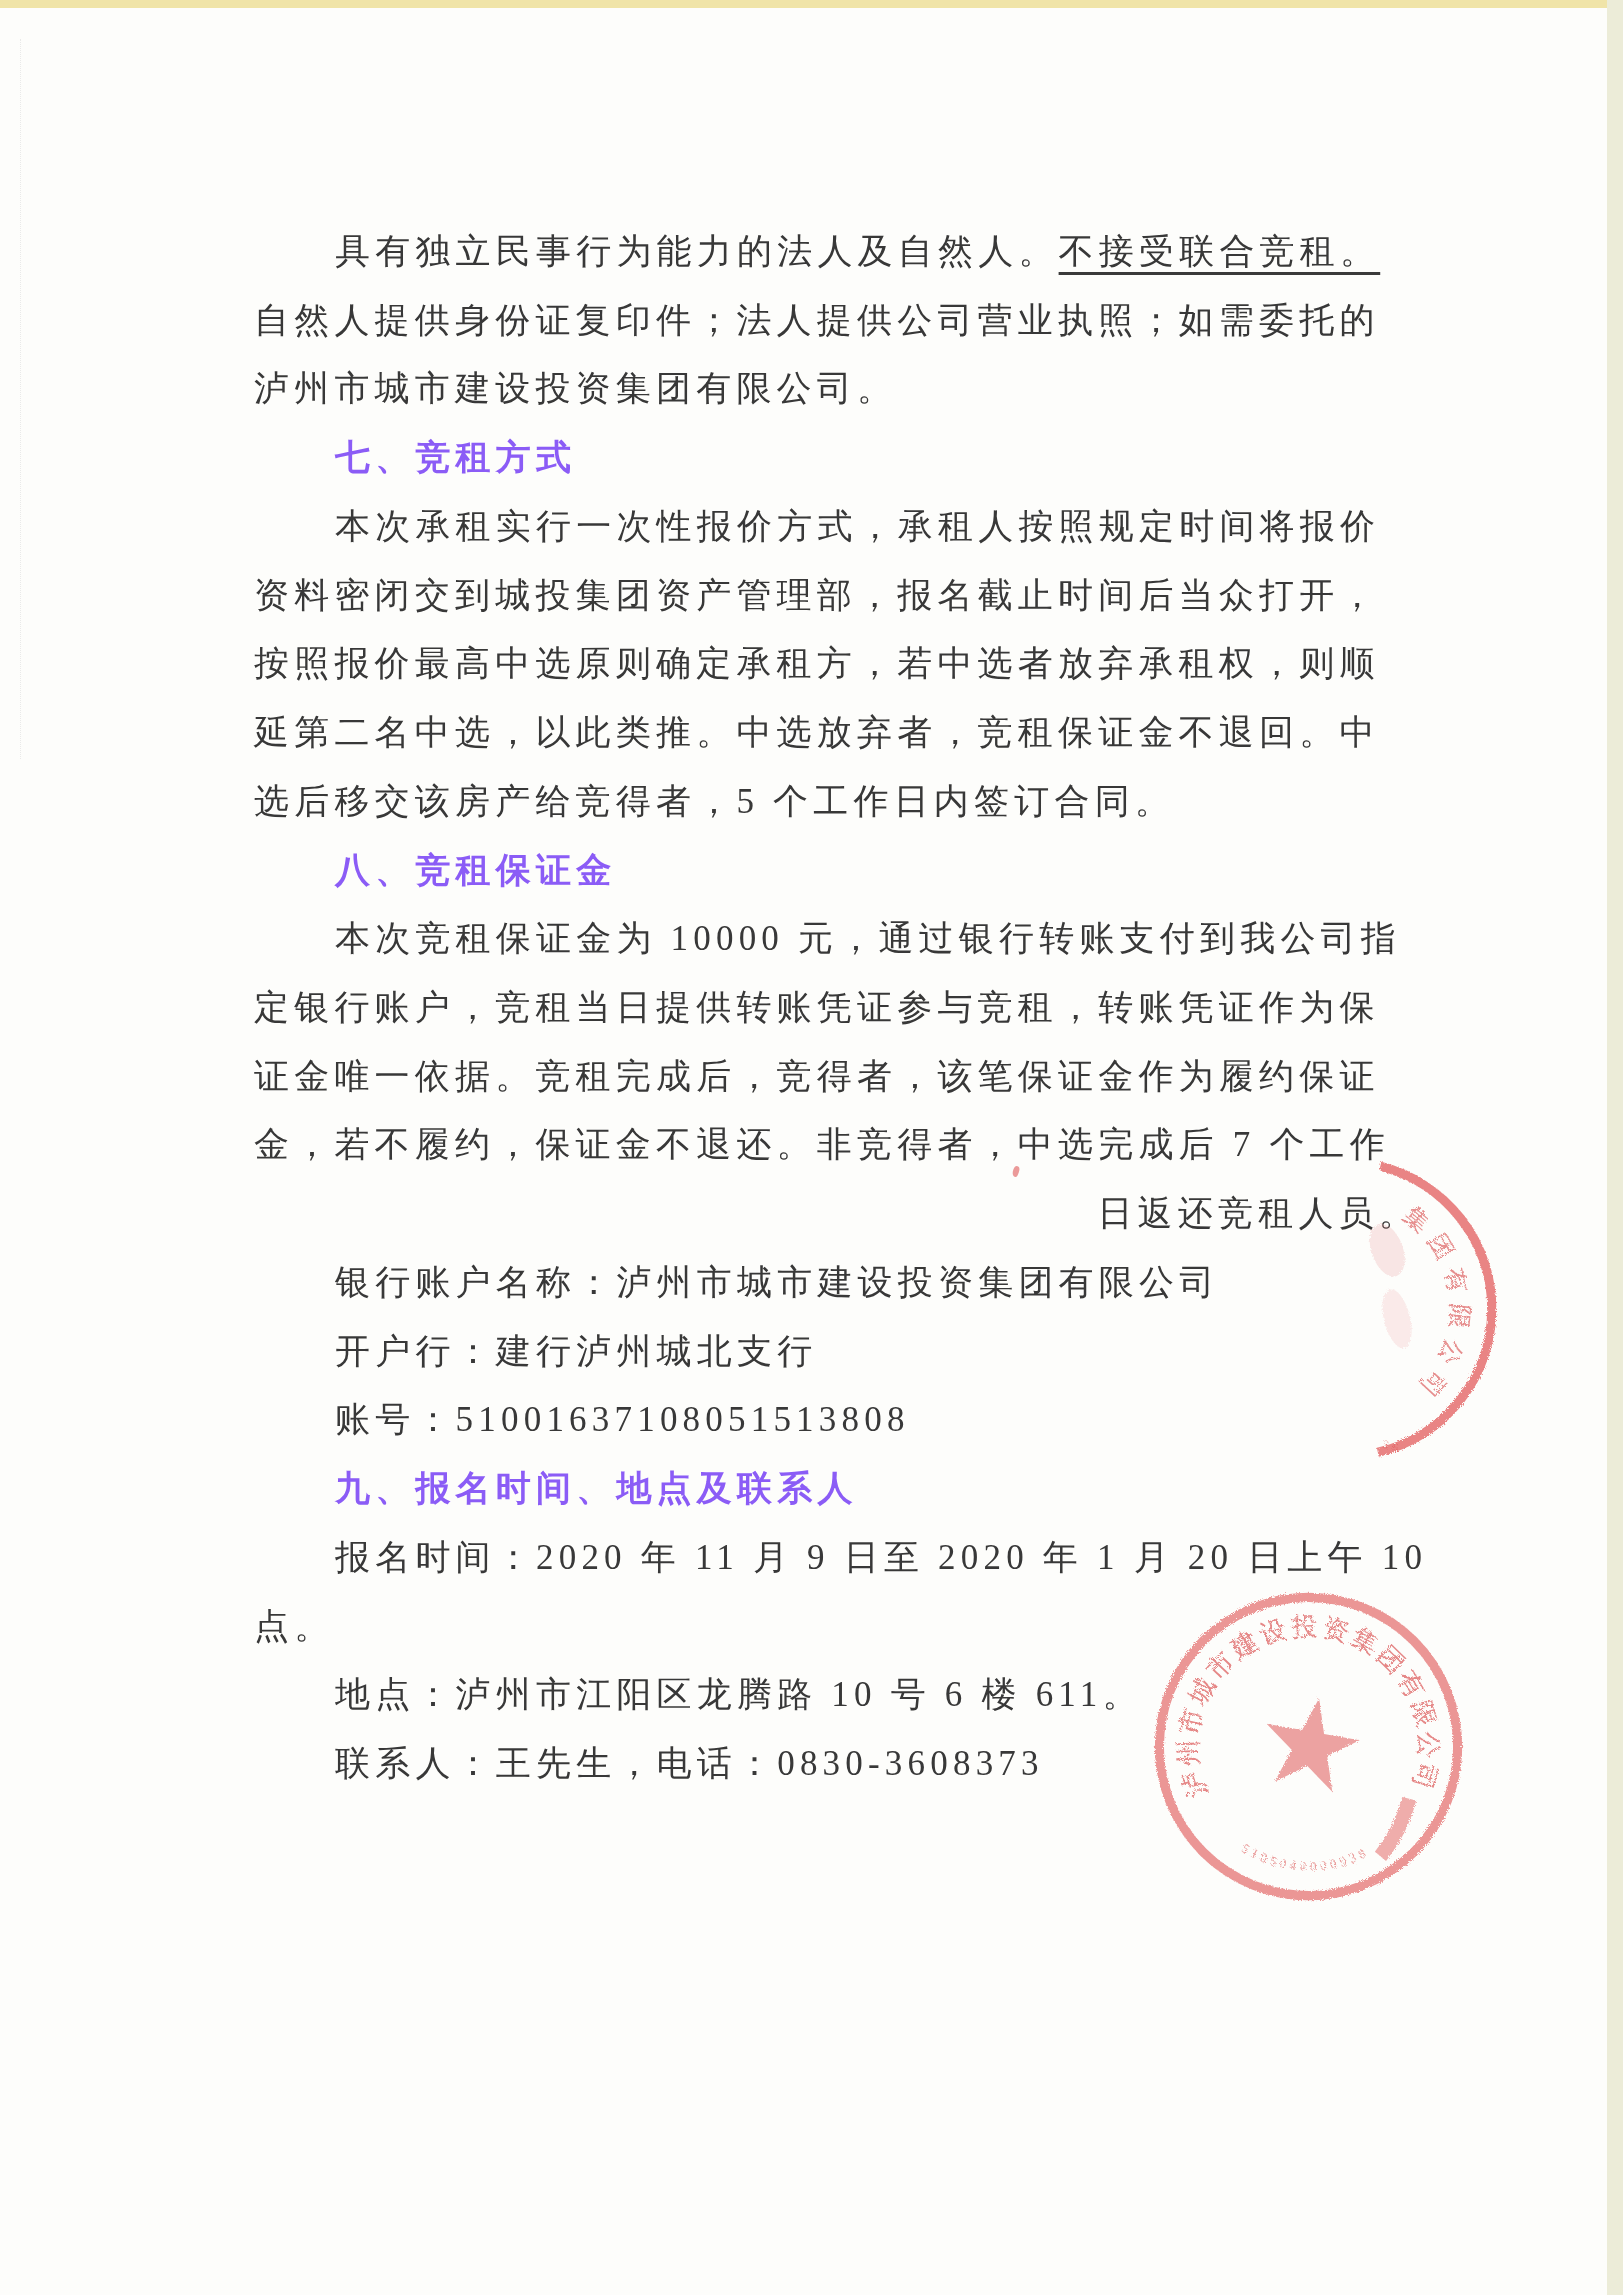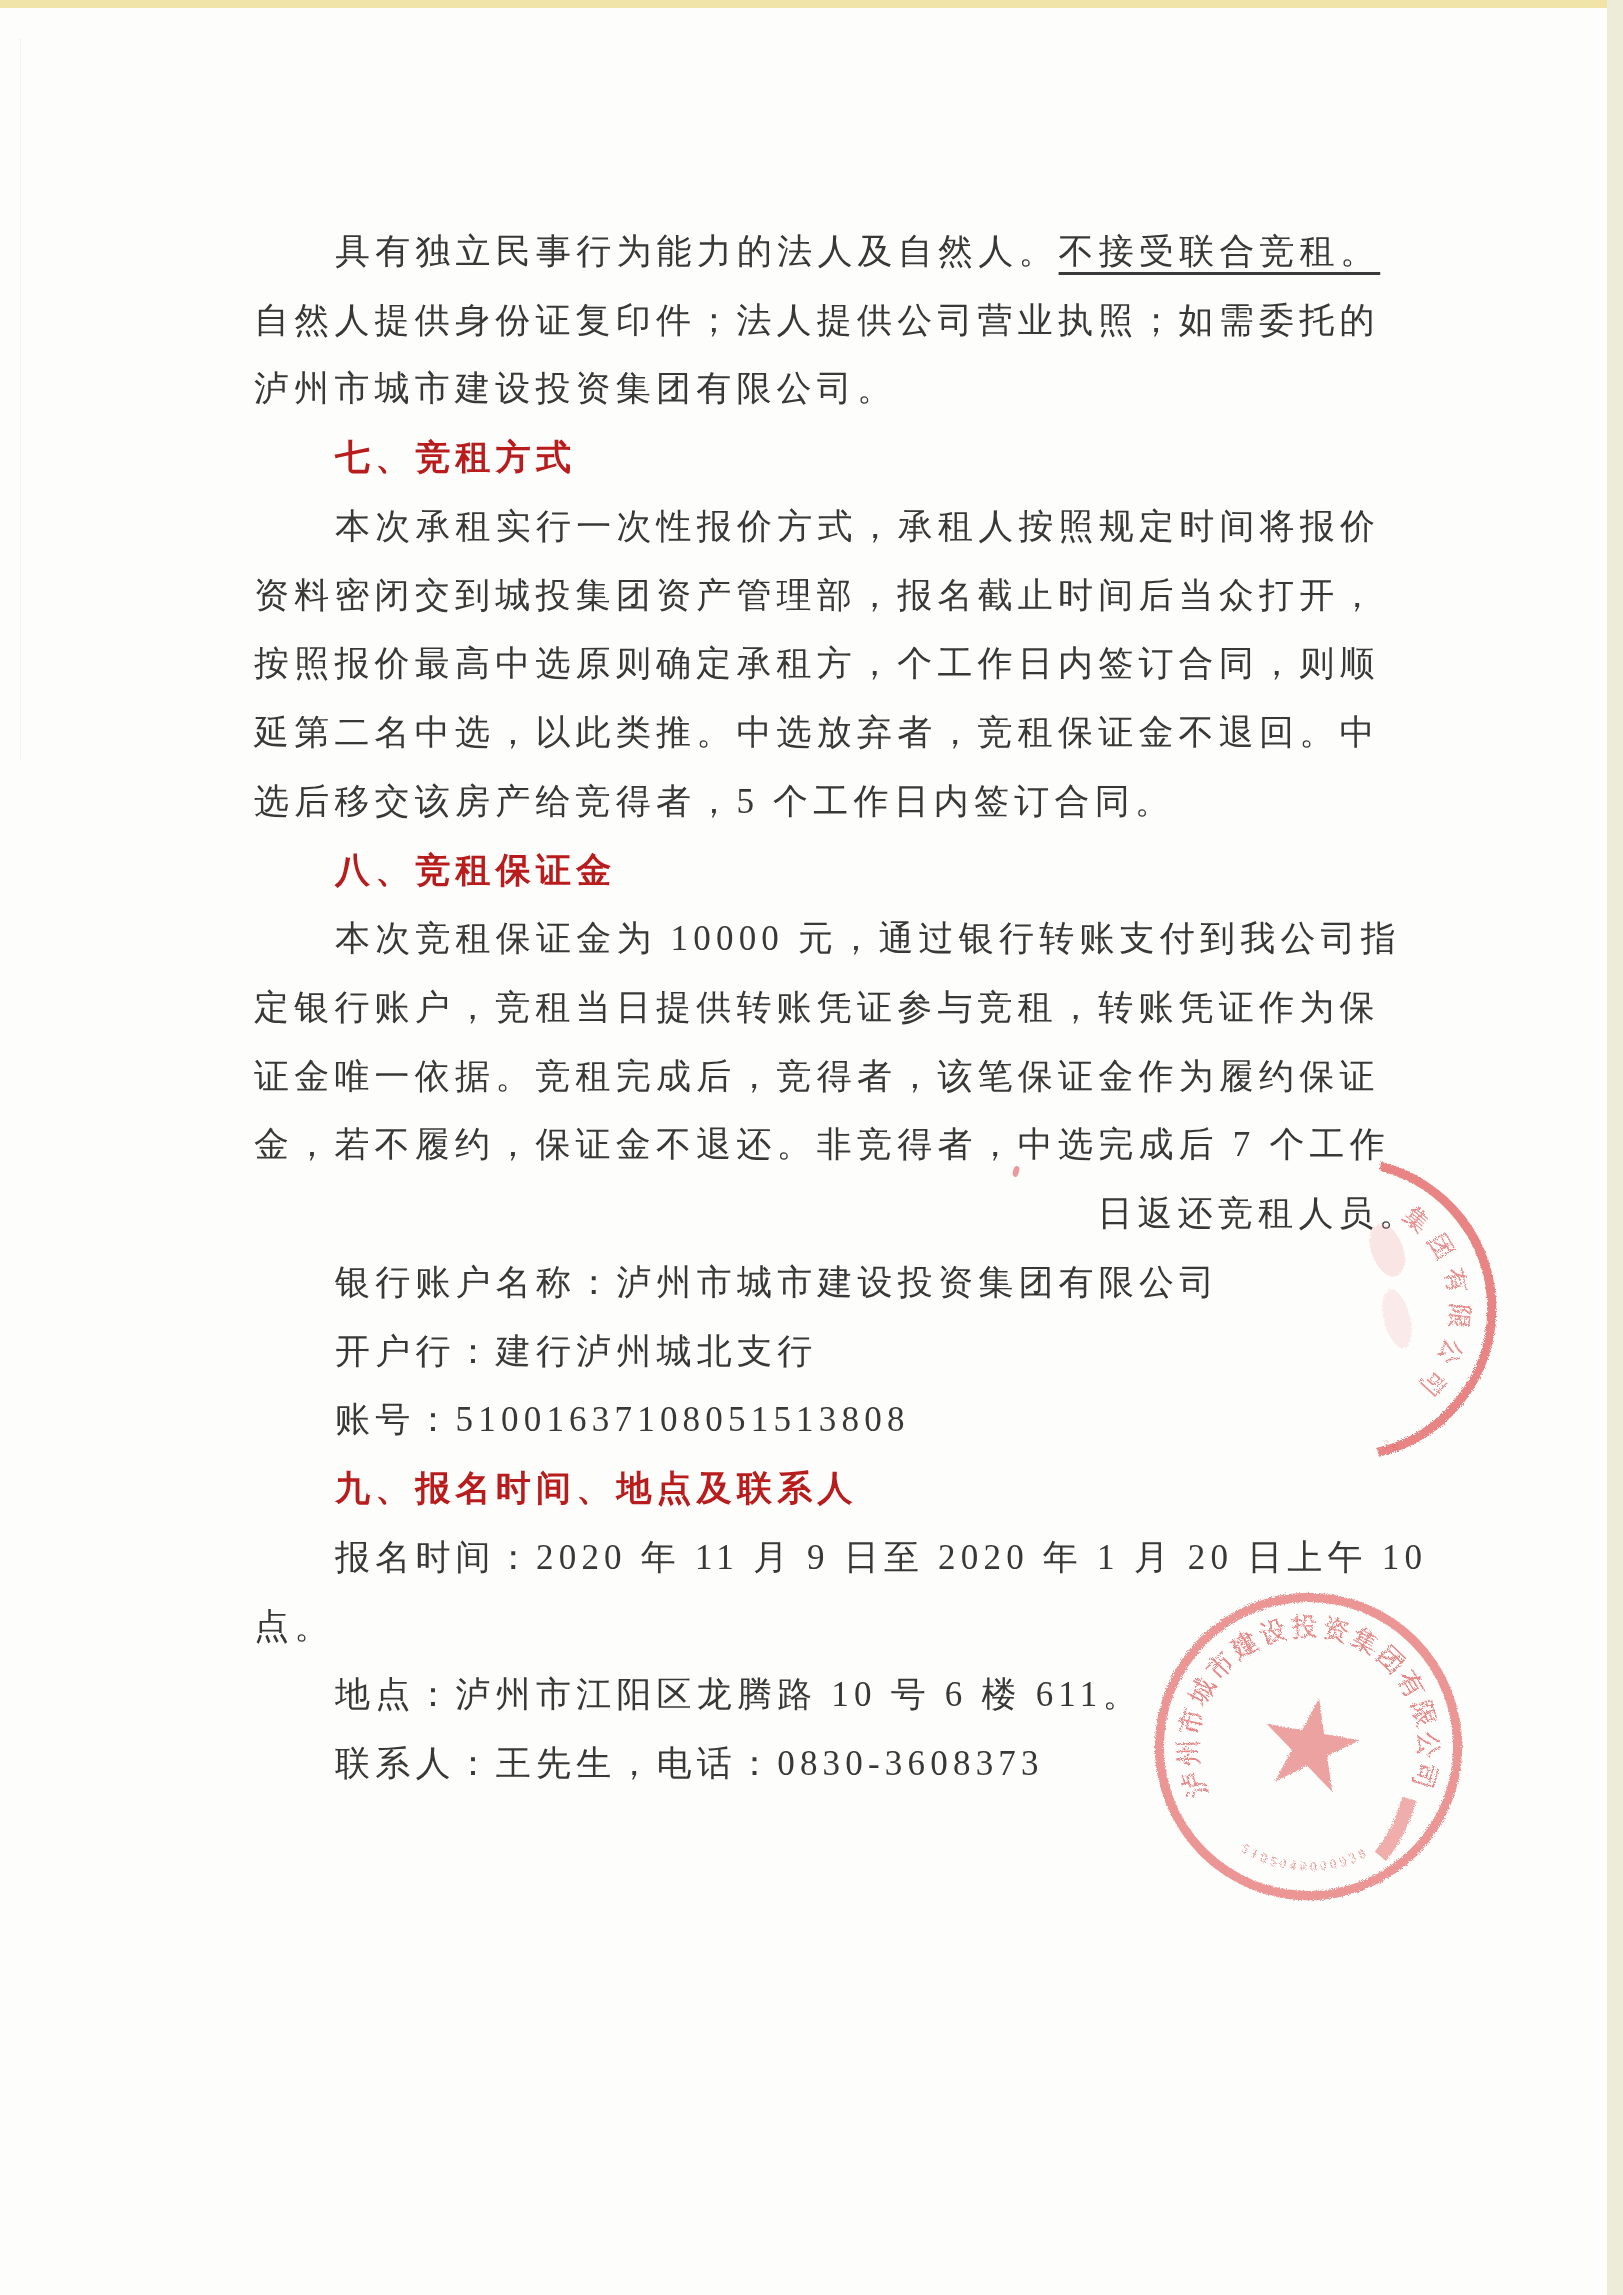--- a/index.html
+++ b/index.html
@@ -23,21 +23,21 @@
     transform:rotate(18deg);
   }
   
   #doc-lines{position:absolute;left:0;top:0;width:1623px;height:1639px;}
   .line{
     position:absolute;left:254px;width:1165px;
     font-size:35px;line-height:38px;letter-spacing:5.2px;
     color:#383838;white-space:nowrap;
   }
   .line.indent{padding-left:81px;}
-  .line.bold{font-weight:700;color:#b91c1c;}
+  .line.bold{font-weight:700;color:#8b5cf6;}
   .underline{
     text-decoration:underline;
     text-decoration-thickness:2.6px;
     text-underline-offset:8.5px;
     text-decoration-color:#3a3a3a;
   }
   
   .seal{position:absolute;pointer-events:none;}
   #seal-partial{left:1191px;top:1152px;}
   #seal-full{left:1145px;top:1583px;}
@@ -53,21 +53,21 @@
   <div class="left-speckle"></div>
   <div class="red-speck"></div>
 
   <div id="doc-lines">
       <div class="line indent" style="top: 233px;"><span>具有独立民事行为能力的法人及自然人。</span><span class="underline">不接受联合竞租。</span></div>
       <div class="line" style="top: 302px;"><span>自然人提供身份证复印件；法人提供公司营业执照；如需委托的</span></div>
       <div class="line" style="top: 370px;"><span>泸州市城市建设投资集团有限公司。</span></div>
       <div class="line bold indent" style="top: 439px;"><span>七、竞租方式</span></div>
       <div class="line indent" style="top: 508px;"><span>本次承租实行一次性报价方式，承租人按照规定时间将报价</span></div>
       <div class="line" style="top: 577px;"><span>资料密闭交到城投集团资产管理部，报名截止时间后当众打开，</span></div>
-      <div class="line" style="top: 645px;"><span>按照报价最高中选原则确定承租方，个工作日内签订合同，则顺</span></div>
+      <div class="line" style="top: 645px;"><span>按照报价最高中选原则确定承租方，若中选者放弃承租权，则顺</span></div>
       <div class="line" style="top: 714px;"><span>延第二名中选，以此类推。中选放弃者，竞租保证金不退回。中</span></div>
       <div class="line" style="top: 783px;"><span>选后移交该房产给竞得者，5 个工作日内签订合同。</span></div>
       <div class="line bold indent" style="top: 852px;"><span>八、竞租保证金</span></div>
       <div class="line indent" style="top: 920px;"><span>本次竞租保证金为 10000 元，通过银行转账支付到我公司指</span></div>
       <div class="line" style="top: 989px;"><span>定银行账户，竞租当日提供转账凭证参与竞租，转账凭证作为保</span></div>
       <div class="line" style="top: 1058px;"><span>证金唯一依据。竞租完成后，竞得者，该笔保证金作为履约保证</span></div>
       <div class="line" style="top: 1126px;"><span>金，若不履约，保证金不退还。非竞得者，中选完成后 7 个工作</span></div>
       <div class="line" style="top: 1195px; text-align: right;"><span>日返还竞租人员。</span></div>
       <div class="line indent" style="top: 1264px;"><span>银行账户名称：泸州市城市建设投资集团有限公司</span></div>
       <div class="line indent" style="top: 1333px;"><span>开户行：建行泸州城北支行</span></div>

